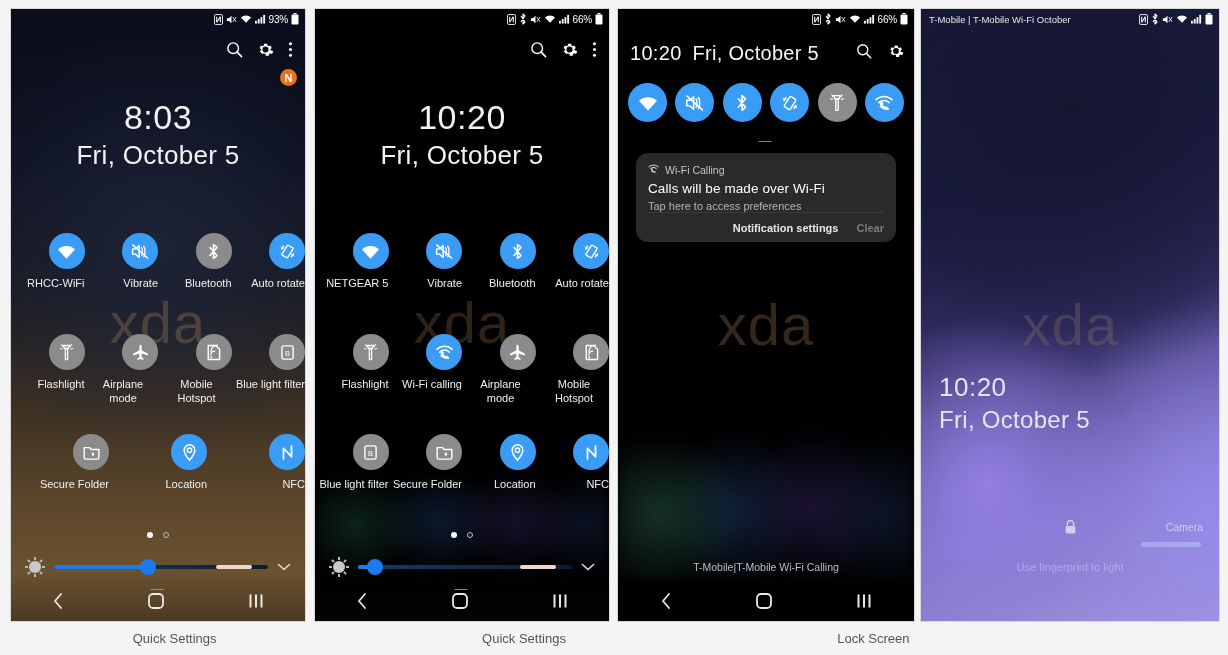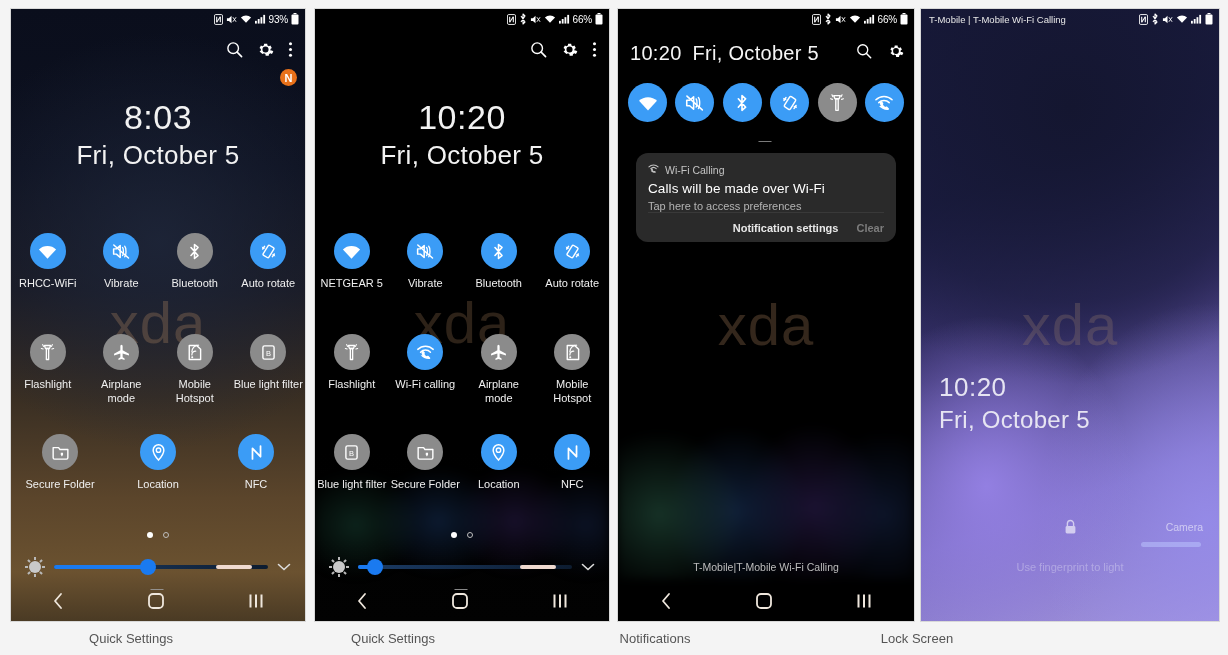--- a/index.html
+++ b/index.html
@@ -84,21 +84,21 @@
     background:#e8711a; color:#fff; font-size:11px; font-weight:700;
     display:flex; align-items:center; justify-content:center;
     right:8px; top:38px;
   }
   .clock-block { position:absolute; left:0; right:0; top:88px; text-align:center; color:#f2f2f2; font-weight:300; }
   .clock-time { font-size:34px; line-height:40px; letter-spacing:.5px; }
   .clock-date { font-size:26px; line-height:36px; letter-spacing:.3px; }
 
   
   .tile-grid { position:absolute; left:0; right:0; display:flex; }
-  .tile { flex:1; display:flex; flex-direction:column; align-items:center; cursor:pointer; }
+  .tile { flex:1; display:flex; flex-direction:column; align-items:flex-end; cursor:pointer; }
   .tile-circle {
     width:36px; height:36px; border-radius:50%;
     display:flex; align-items:center; justify-content:center;
     margin-bottom:7px;
   }
   .on  { background:#3b9cf6; }
   .off { background:#8b8b8b; }
   .tile-label {
     font-size:11px; color:#f0f0f0; text-align:center; line-height:14px;
     font-weight:400; max-width:70px;
@@ -793,21 +793,21 @@
           </svg>
       </span>
     </div>
   </div>
 
   <div class="phone p4">
     <div class="bg bg4"></div>
     <div class="xda-wm xda4">xda</div>
 
     <div class="statusbar">
-      <div class="sb-left">T-Mobile | T-Mobile Wi-Fi Calling</div>
+      <div class="sb-left">T-Mobile | T-Mobile Wi-Fi October</div>
       <div class="sb-right">
         <span class="sb-ico">
           <svg width="9" height="11" viewBox="0 0 10 12">
               <rect x="0.5" y="0.5" width="9" height="11" rx="1.5" fill="none" stroke="#fff" stroke-width="1"></rect>
               <path d="M3 9 L7 3" stroke="#fff" stroke-width="1.2"></path>
               <path d="M3 3 L3 9 M7 3 L7 9" stroke="#fff" stroke-width="1.2"></path>
             </svg>
         </span>
         <span class="sb-ico">
           <svg width="8" height="12" viewBox="0 0 8 12">
@@ -855,17 +855,16 @@
     </div>
 
     <div class="lock-hint">Use fingerprint to light</div>
     <div class="cam-label">Camera</div>
     <div class="cam-pill"></div>
   </div>
 
   <div class="captions">
     <div class="caption">Quick Settings</div>
     <div class="caption">Quick Settings</div>
-    <div class="caption">Notifications</div>
     <div class="caption">Lock Screen</div>
   </div>
 
 </div>
 
 </body></html>

